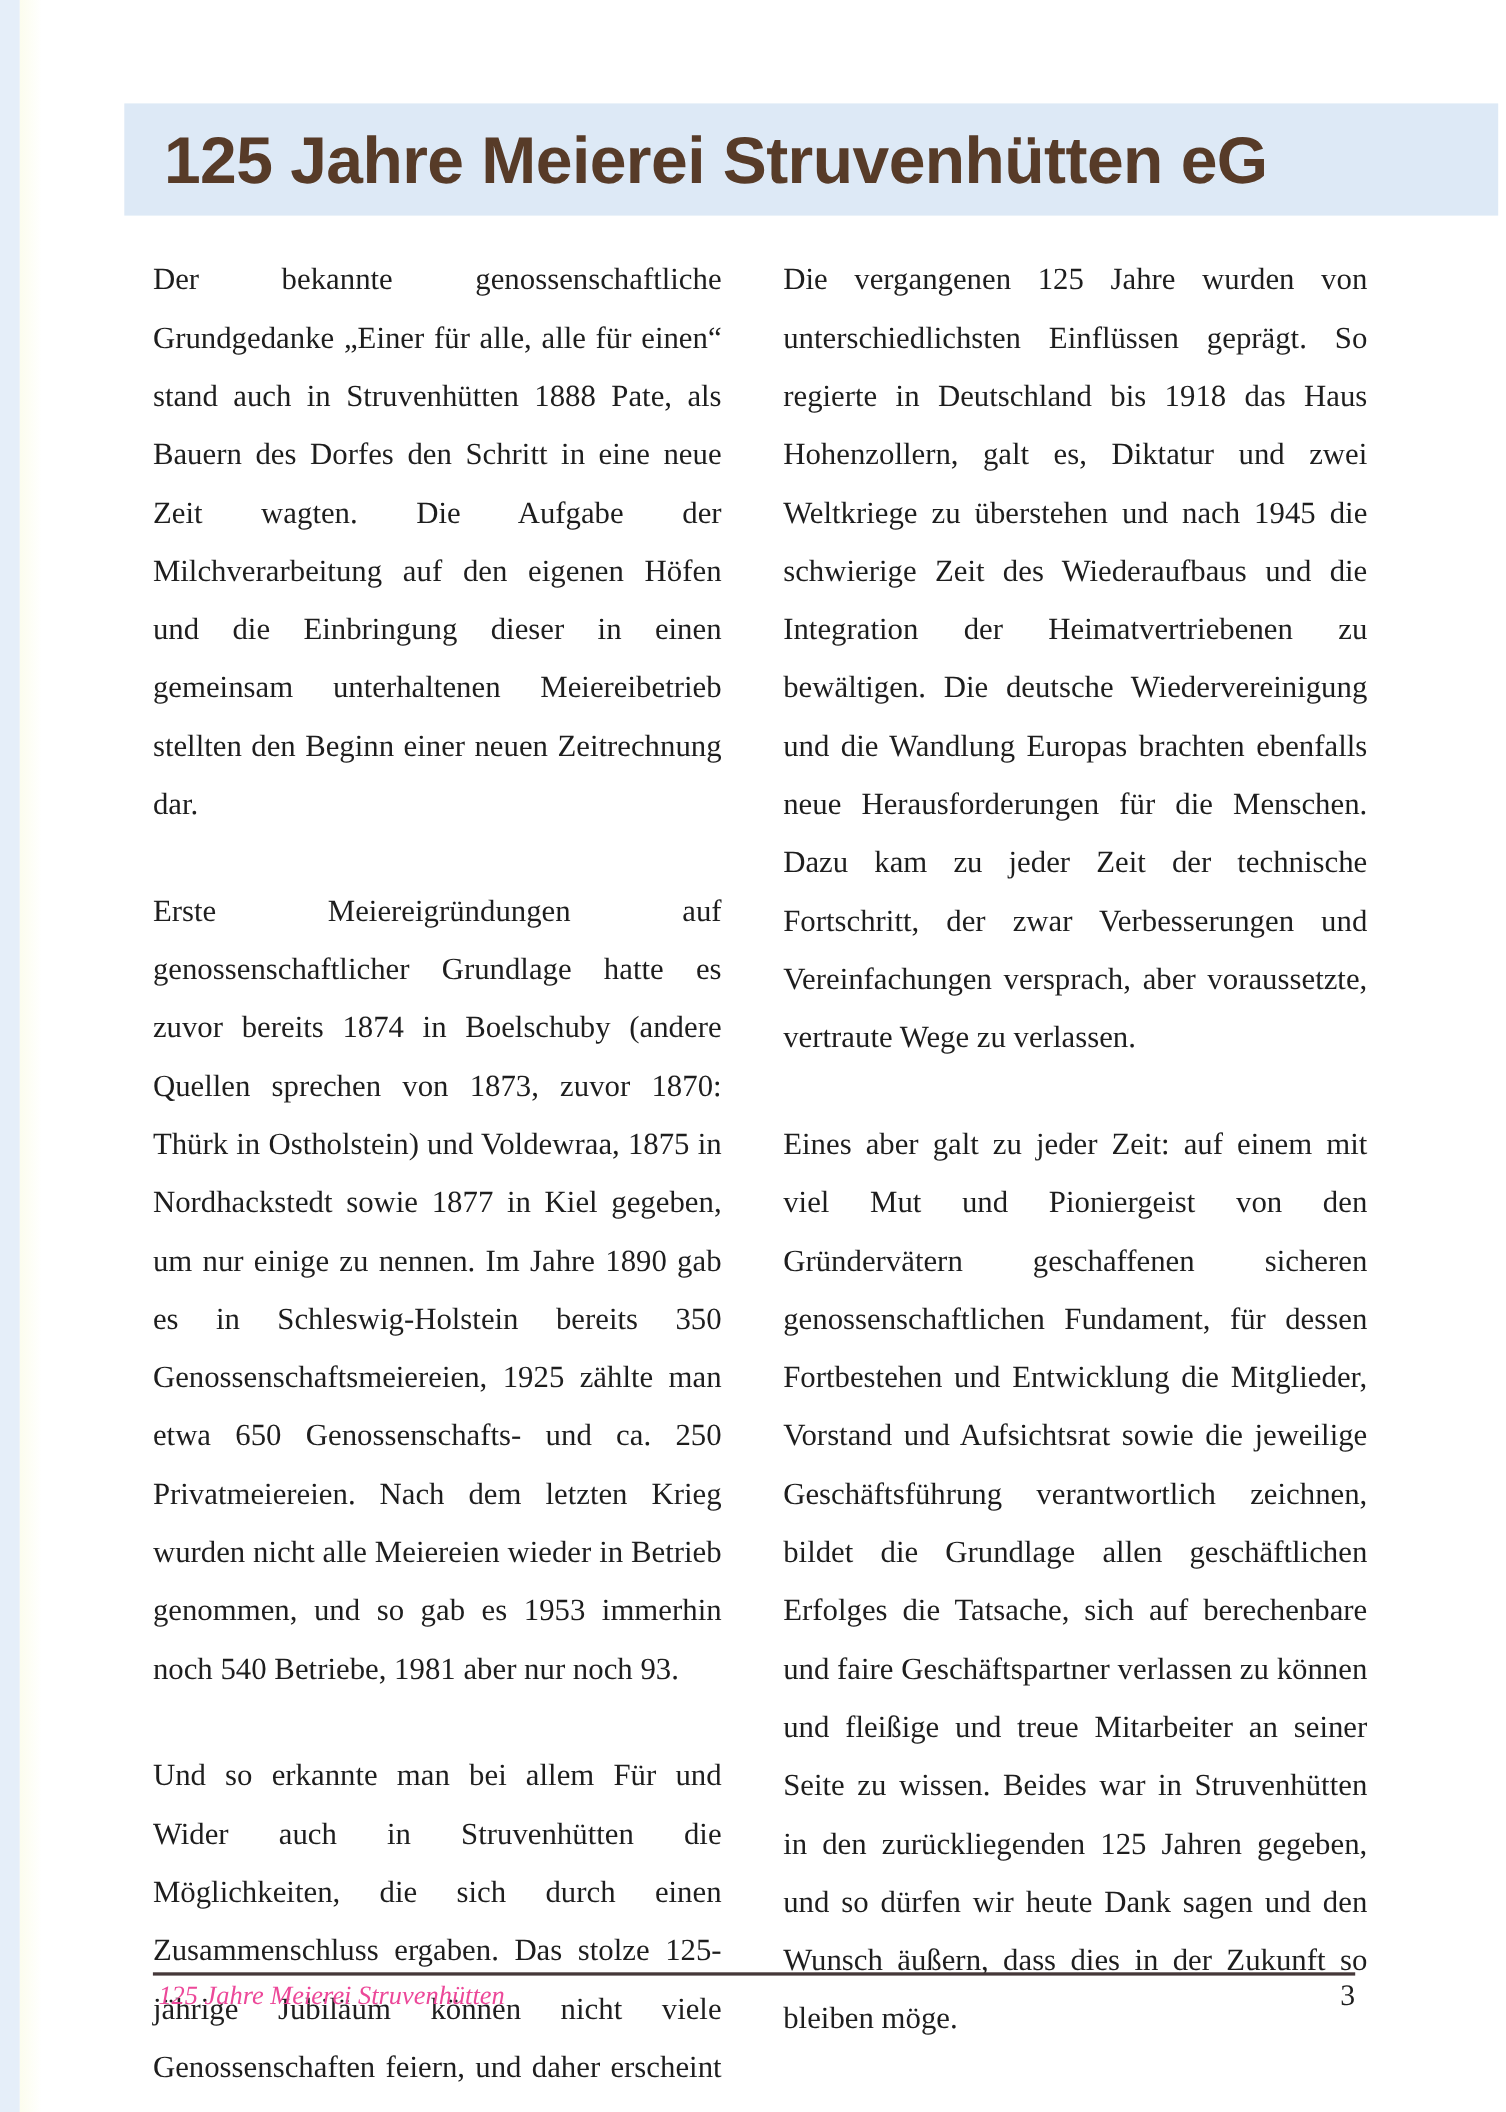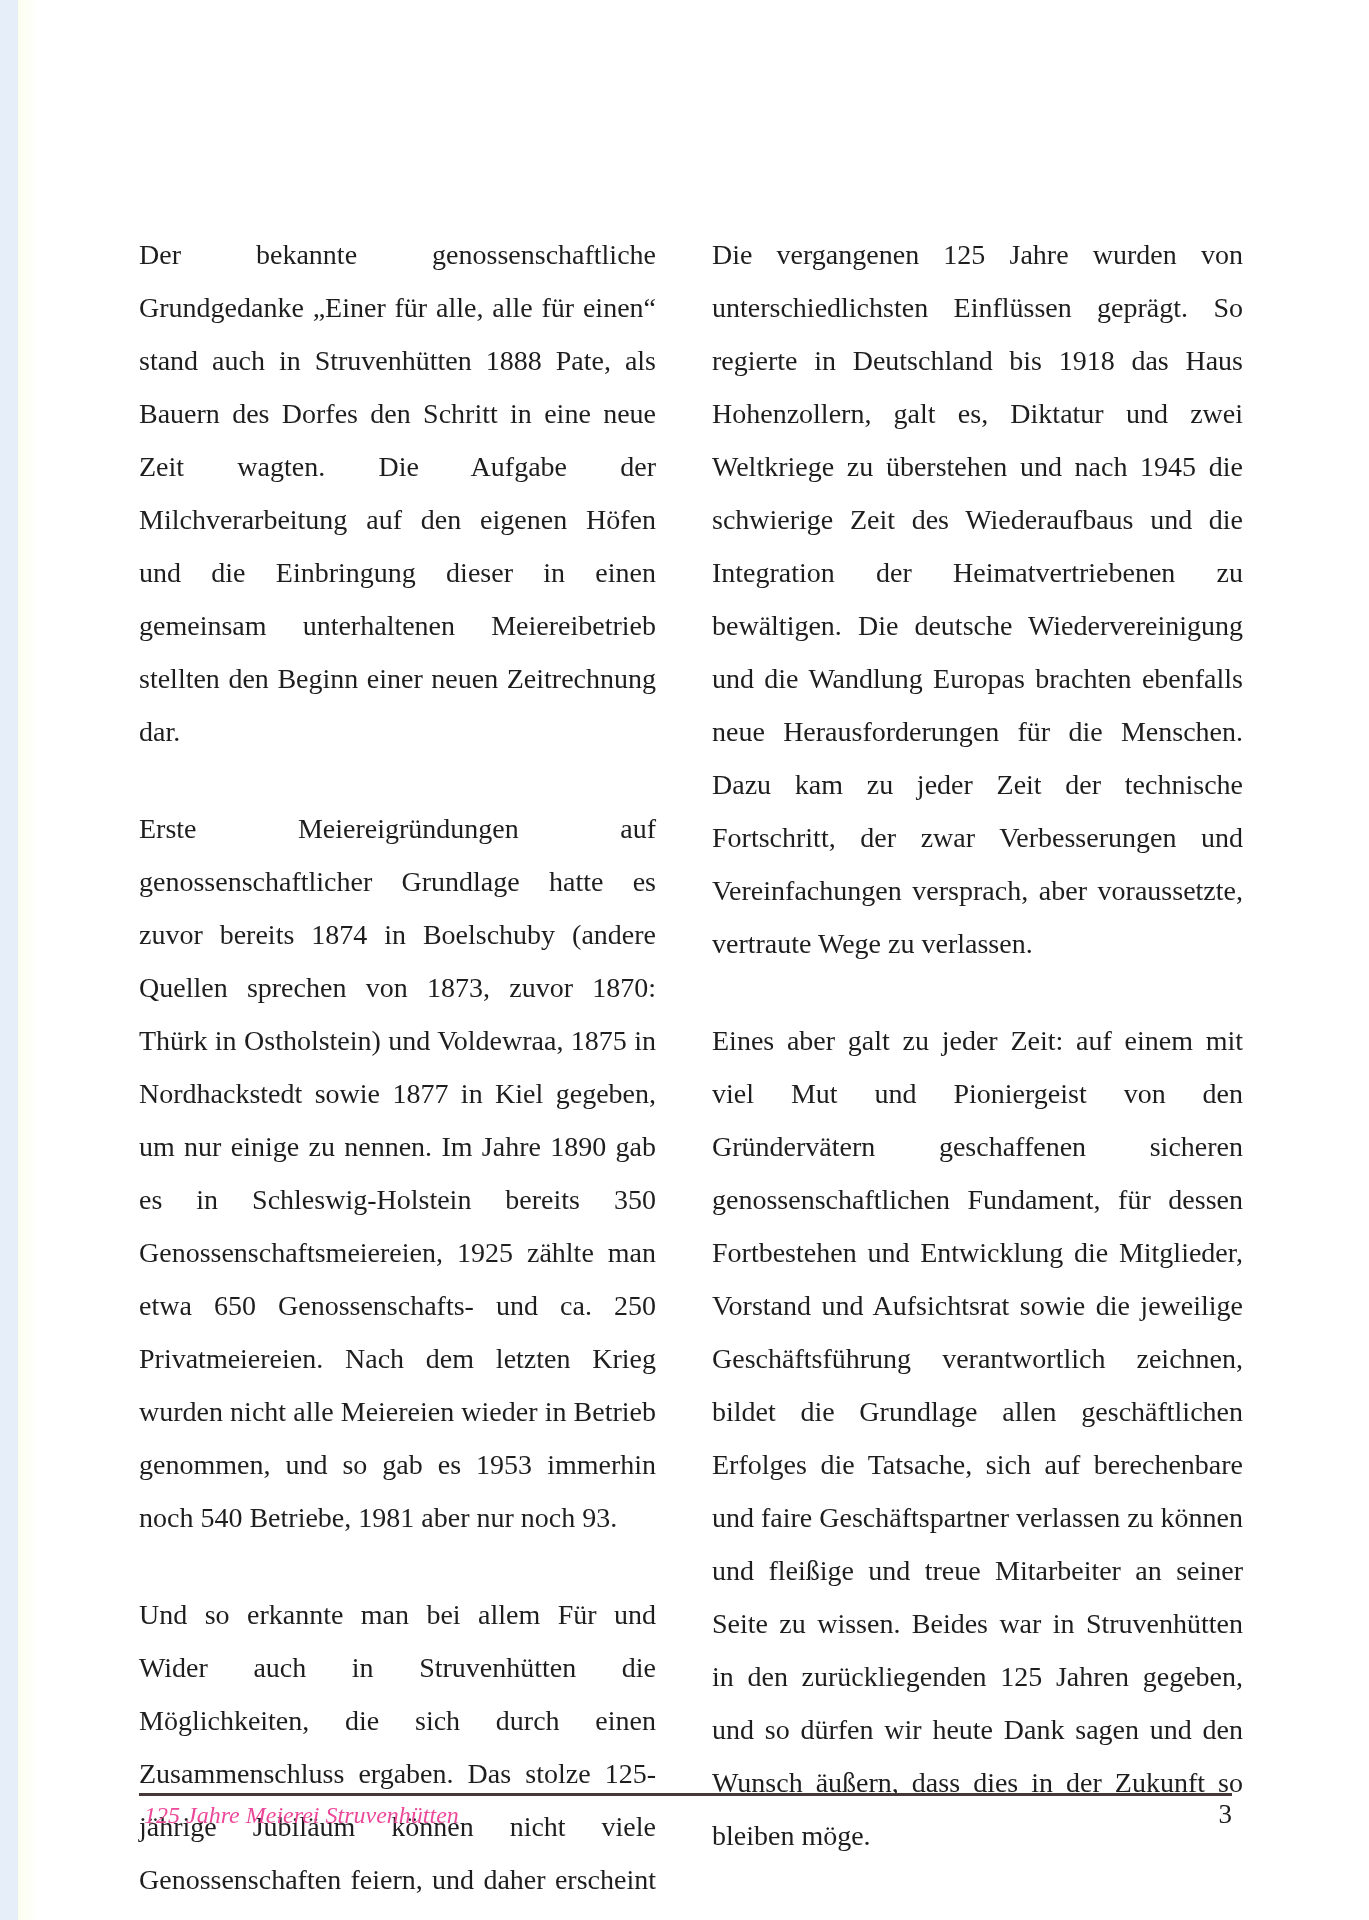--- a/index.html
+++ b/index.html
@@ -70,20 +70,23 @@
   }
 </style>
 </head>
 <body>
 
 <div id="page">
 
   <div class="edge-blue"></div>
   <div class="edge-cream"></div>
 
+  <div class="banner">
+    <div class="title">125 Jahre Meierei Struvenhütten eG</div>
+  </div>
 
   <div class="content">
     <div class="col col-left">
       <p>Der bekannte genossenschaftliche Grundgedanke „Einer für alle, alle für einen“ stand auch in Struvenhütten 1888 Pate, als Bauern des Dorfes den Schritt in eine neue Zeit wagten. Die Aufgabe der Milchverarbeitung auf den eigenen Höfen und die Einbringung dieser in einen gemeinsam unterhaltenen Meiereibetrieb stellten den Beginn einer neuen Zeitrechnung dar.</p>
       <p>Erste Meiereigründungen auf genossenschaftlicher Grundlage hatte es zuvor bereits 1874 in Boelschuby (andere Quellen sprechen von 1873, zuvor 1870: Thürk in Ostholstein) und Voldewraa, 1875 in Nordhackstedt sowie 1877 in Kiel gegeben, um nur einige zu nennen. Im Jahre 1890 gab es in Schleswig-Holstein bereits 350 Genossenschaftsmeiereien, 1925 zählte man etwa 650 Genossenschafts- und ca. 250 Privatmeiereien. Nach dem letzten Krieg wurden nicht alle Meiereien wieder in Betrieb genommen, und so gab es 1953 immerhin noch 540 Betriebe, 1981 aber nur noch 93.</p>
       <p>Und so erkannte man bei allem Für und Wider auch in Struvenhütten die Möglichkeiten, die sich durch einen Zusammenschluss ergaben. Das stolze 125-jährige Jubiläum können nicht viele Genossenschaften feiern, und daher erscheint es geboten, die Leistung aller Beteiligten gebührend zu würdigen. Mit den vorliegenden Aufzeichnungen soll dabei der Versuch unternommen werden, neben der Geschichte unserer Meierei auch die Entwicklung der Milchwirtschaft insgesamt aufzuzeigen. Bei dem Umfang der Ereignisse erhebt diese Festschrift keinen Anspruch auf Vollständigkeit.</p>
     </div>
     <div class="col col-right">
       <p>Die vergangenen 125 Jahre wurden von unterschiedlichsten Einflüssen geprägt. So regierte in Deutschland bis 1918 das Haus Hohenzollern, galt es, Diktatur und zwei Weltkriege zu überstehen und nach 1945 die schwierige Zeit des Wiederaufbaus und die Integration der Heimatvertriebenen zu bewältigen. Die deutsche Wiedervereinigung und die Wandlung Europas brachten ebenfalls neue Herausforderungen für die Menschen. Dazu kam zu jeder Zeit der technische Fortschritt, der zwar Verbesserungen und Vereinfachungen versprach, aber voraussetzte, vertraute Wege zu verlassen.</p>
       <p>Eines aber galt zu jeder Zeit: auf einem mit viel Mut und Pioniergeist von den Gründervätern geschaffenen sicheren genossenschaftlichen Fundament, für dessen Fortbestehen und Entwicklung die Mitglieder, Vorstand und Aufsichtsrat sowie die jeweilige Geschäftsführung verantwortlich zeichnen, bildet die Grundlage allen geschäftlichen Erfolges die Tatsache, sich auf berechenbare und faire Geschäftspartner verlassen zu können und fleißige und treue Mitarbeiter an seiner Seite zu wissen. Beides war in Struvenhütten in den zurückliegenden 125 Jahren gegeben, und so dürfen wir heute Dank sagen und den Wunsch äußern, dass dies in der Zukunft so bleiben möge.</p>

